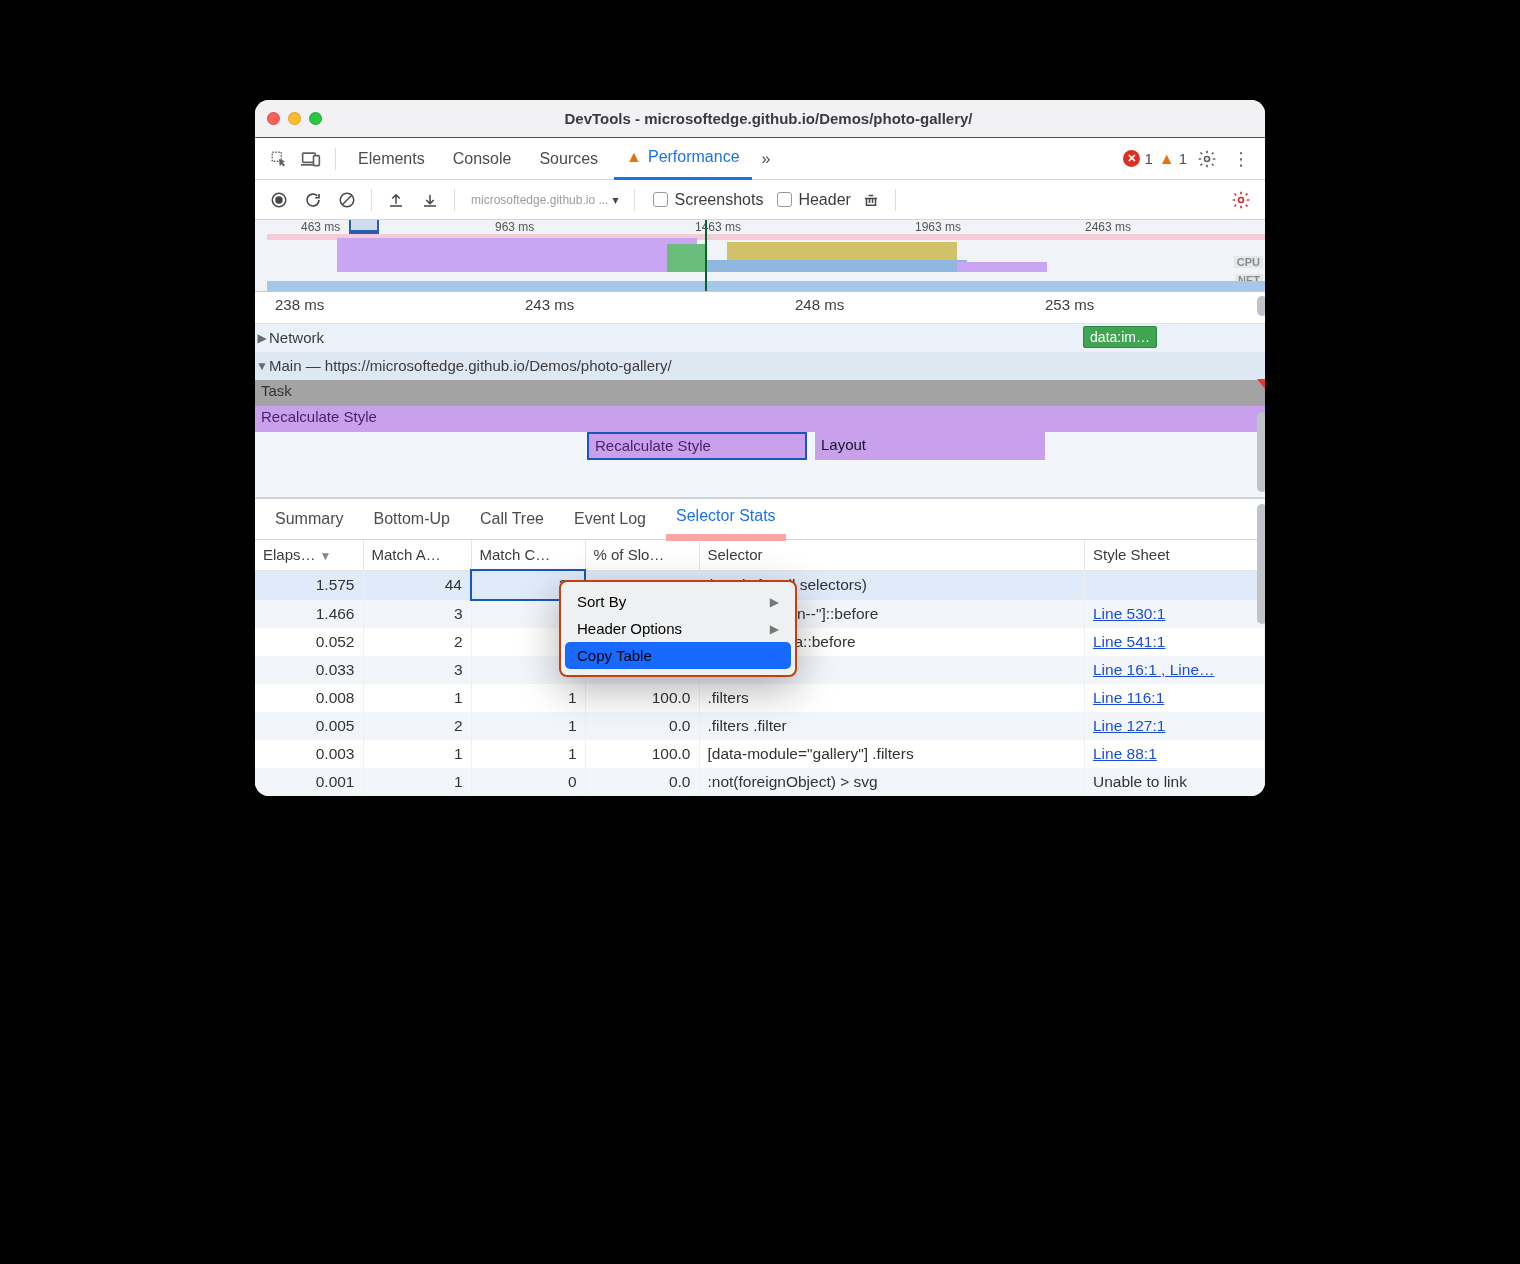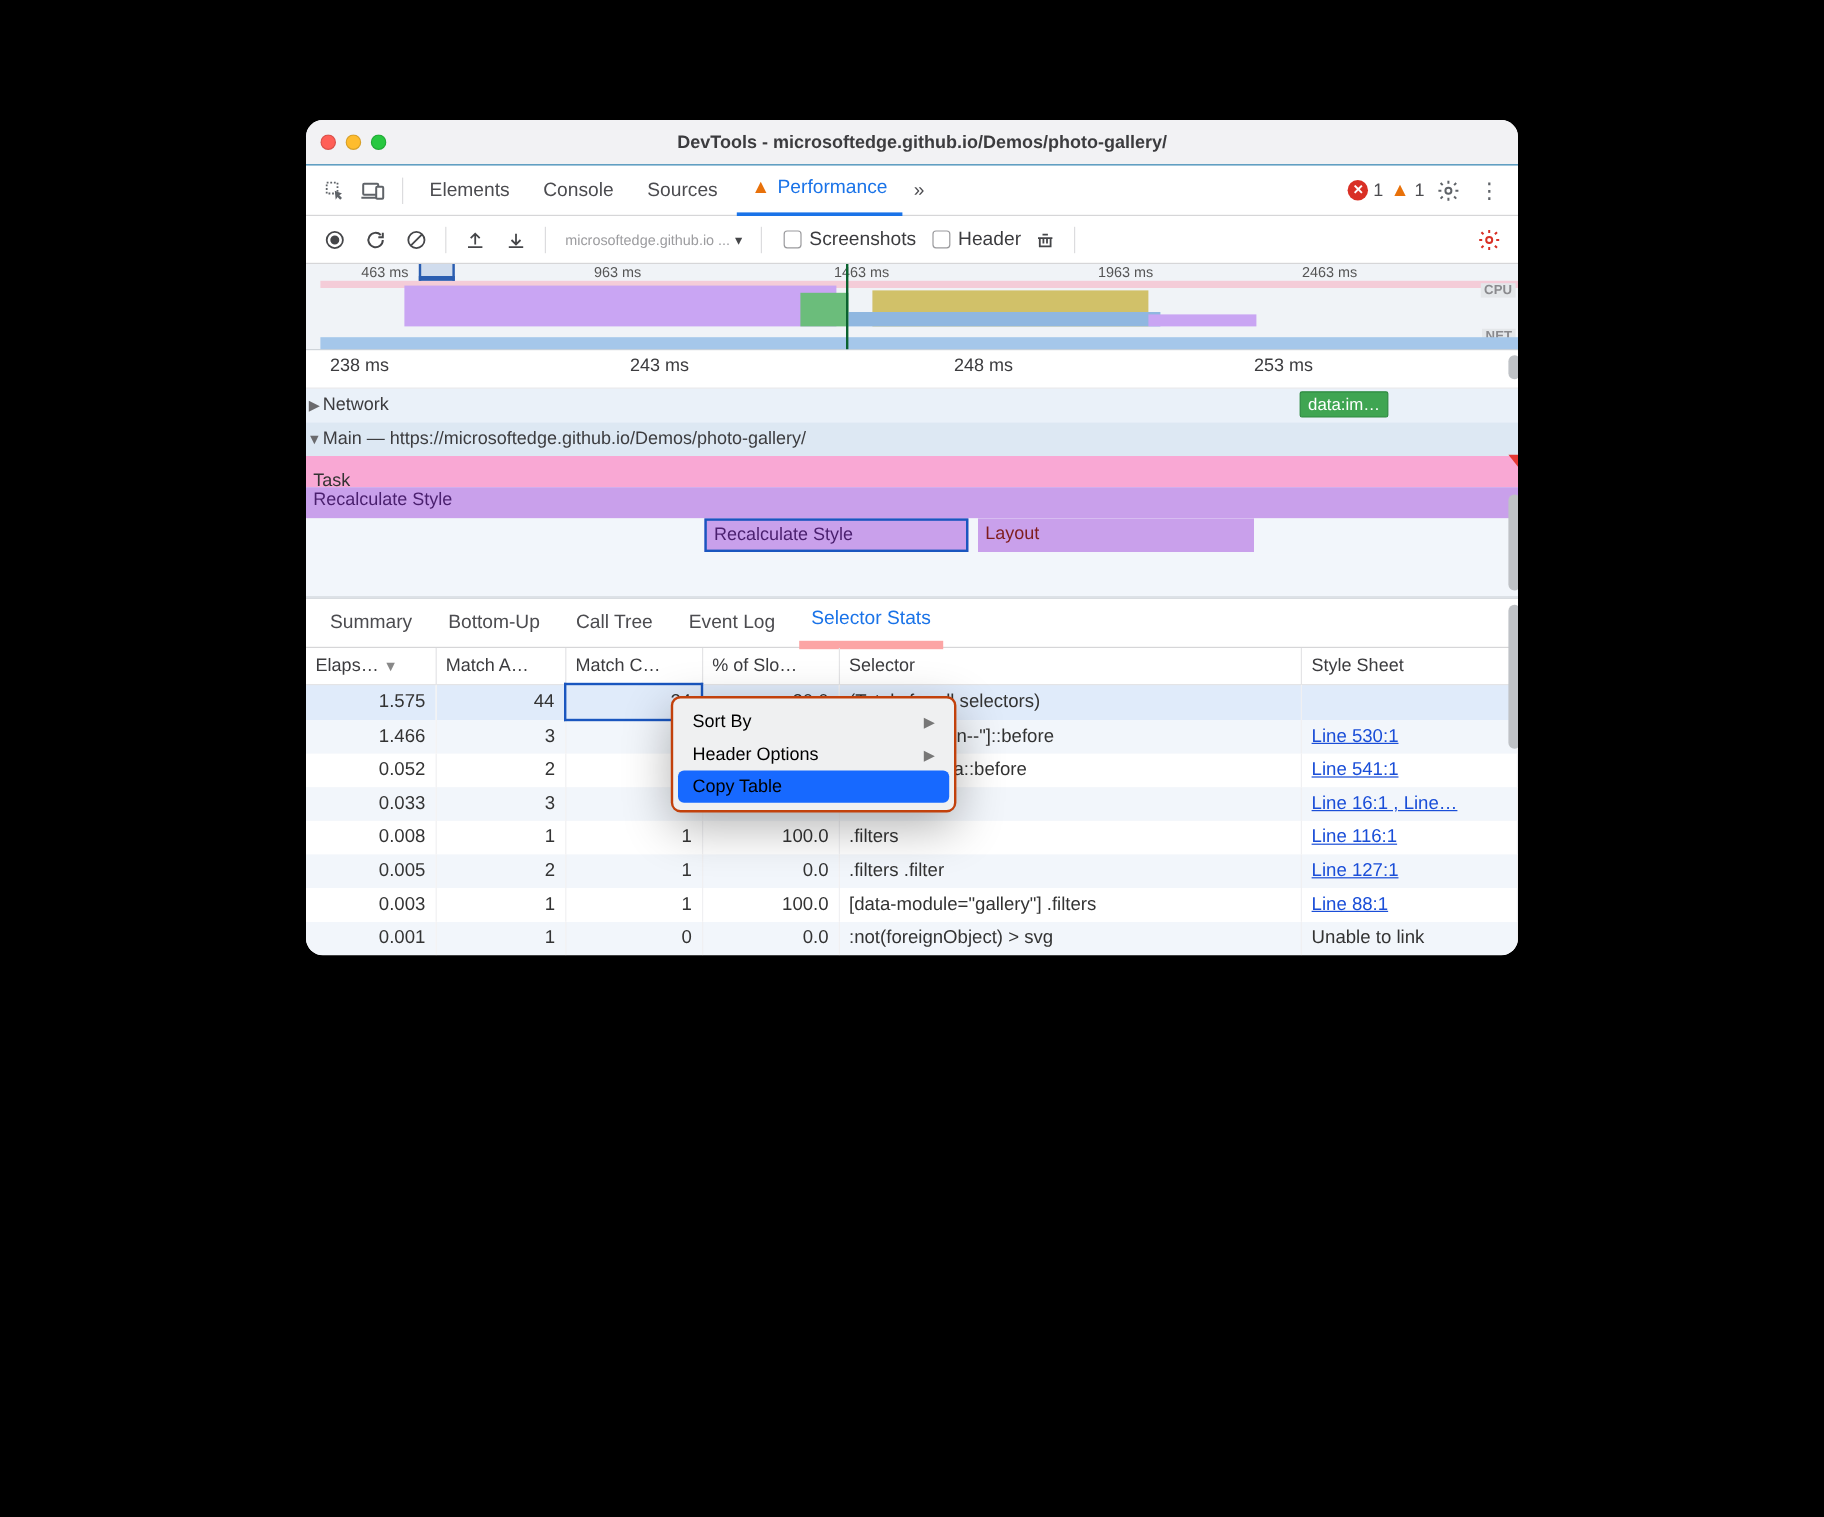--- a/index.html
+++ b/index.html
@@ -155,31 +155,31 @@
   }
   .track-row.network { background: #eaf1f9; }
   .track-row .arrow { width: 14px; text-align: center; color: #6a6a6d; font-size: 12px; }
   .data-chip {
     position: absolute; right: 108px; top: 2px;
     background: #3fa552; border: 1px solid #2e8a41;
     color: #fff; font-size: 14px; padding: 2px 6px;
     border-radius: 2px;
   }
   .track-row.main-title { background: #dde8f3; font-weight: 500; }
-  .task-bar { background: #f9a8d4; color: #333; height: 26px; padding: 12px 6px; font-size: 15px; width: 100%; }
+  .task-bar { background: #a3a3a3; color: #333; height: 26px; padding: 2px 6px; font-size: 15px; width: 100%; }
   .recalc-bar { background: #c9a0eb; color: #4a1f6e; height: 26px; padding: 2px 6px; font-size: 15px; width: 100%; position: relative;}
   .recalc-small {
     position: absolute; left: 332px; width: 220px; height: 28px;
     background: #c9a0eb; border: 2.5px solid #1a56bf;
     color: #4a1f6e; font-size: 15px; padding: 3px 6px;
   }
   .layout-small {
     position: absolute; left: 560px; width: 230px; height: 28px;
     background: #c9a0eb;
-    color: #7f1d1d; font-size: 15px; padding: 4px 6px;
+    color: #0f172a; font-size: 15px; padding: 4px 6px;
   }
   .thin-row { height: 30px; background: #f2f6fb; position: relative; }
   .spacer-row { height: 36px; background: #f2f6fb; border-bottom: 1px solid #cfd4d9; position:relative;}
   .spacer-row .scroll-thumb { position:absolute; right:-2px; top:-50px; width:10px; height:80px; background:#bfc2c6; border-radius:5px;}
   .red-marker { position:absolute; right:0; top:-1px; width:0; height:0; border-left:8px solid transparent; border-top:10px solid #e53935;}
 
   
   .detail-tabs {
     height: 42px; display: flex; align-items: center; gap: 10px;
     padding: 0 10px; border-top: 1px solid #cfd4d9; border-bottom: 1px solid #d6d6d8;
@@ -358,21 +358,21 @@
       <span class="tick" style="left:440px;">1463 ms</span>
       <span class="tick" style="left:660px;">1963 ms</span>
       <span class="tick" style="left:830px;">2463 ms</span>
     </div>
     <div class="overview-cpu">
       <div class="fill" style="left:70px; width:360px; height:34px;"></div>
       <div class="fill green" style="left:400px; width:40px; height:28px;"></div>
       <div class="fill yellow" style="left:460px; width:230px; height:30px;"></div>
       <div class="fill blue" style="left:440px; width:260px; height:12px;"></div>
       <div class="fill" style="left:690px; width:90px; height:10px;"></div>
-      <div class="overview-label" style="top:2px;margin-left:20px;">CPU</div>
+      <div class="overview-label" style="top:22px;margin-left:20px;">CPU</div>
       <div class="overview-label" style="top:40px;">NET</div>
     </div>
     <div class="overview-net"></div>
     <div class="bracket"></div>
     <div class="vline-ov"></div>
   </div>
 
   <div class="ruler">
     <span class="rt" style="left:20px;">238 ms</span>
     <span class="rt" style="left:270px;">243 ms</span>

